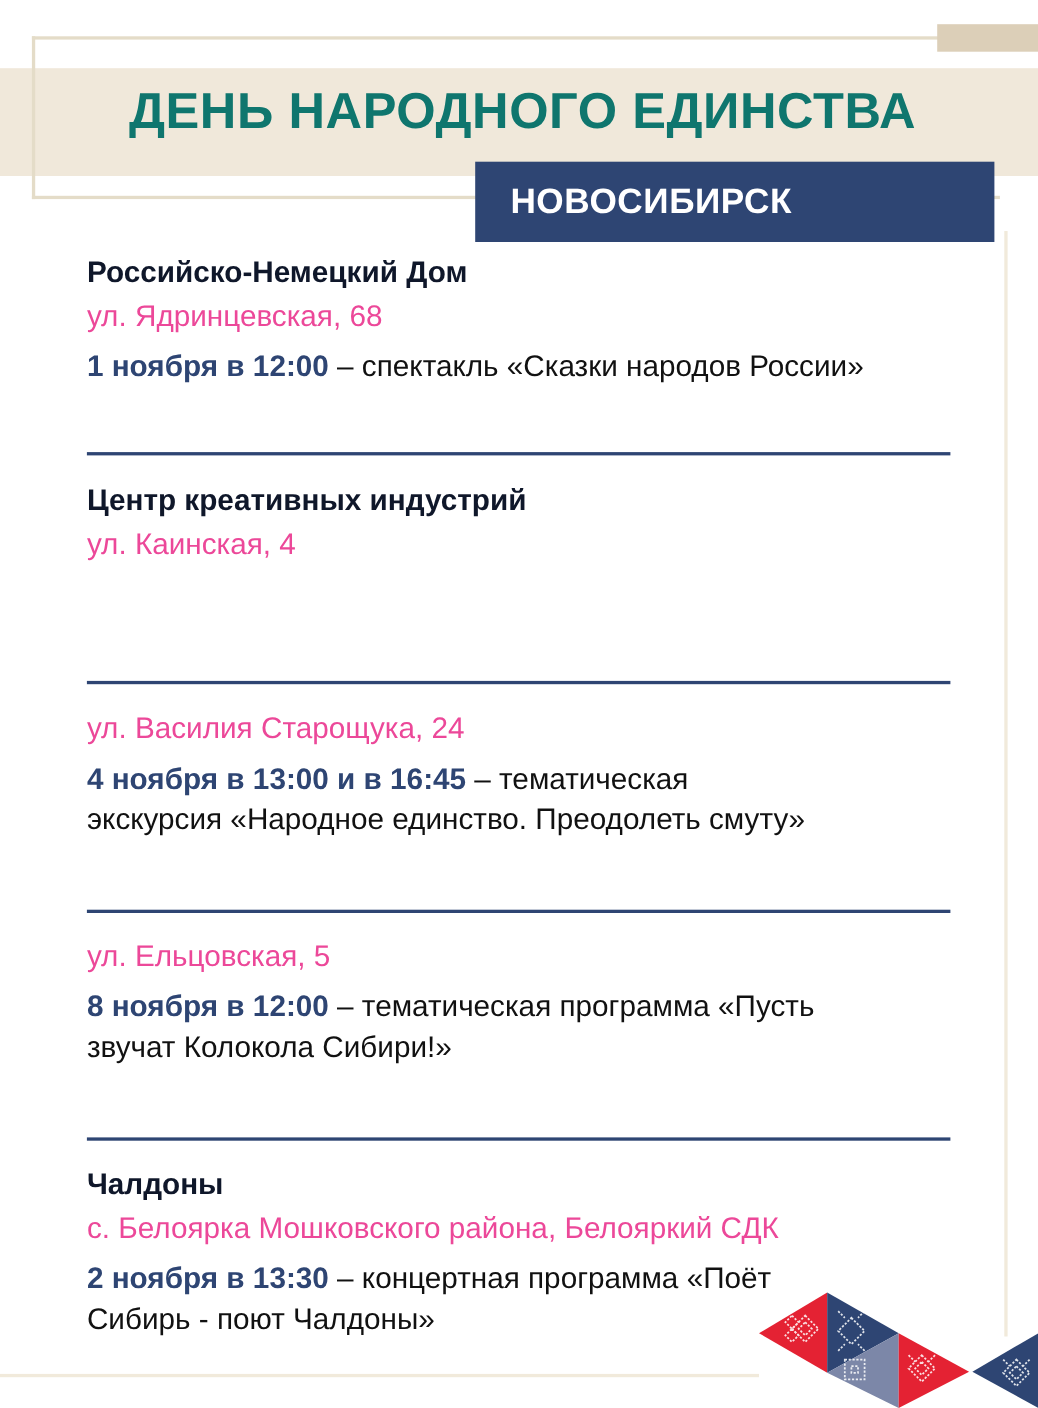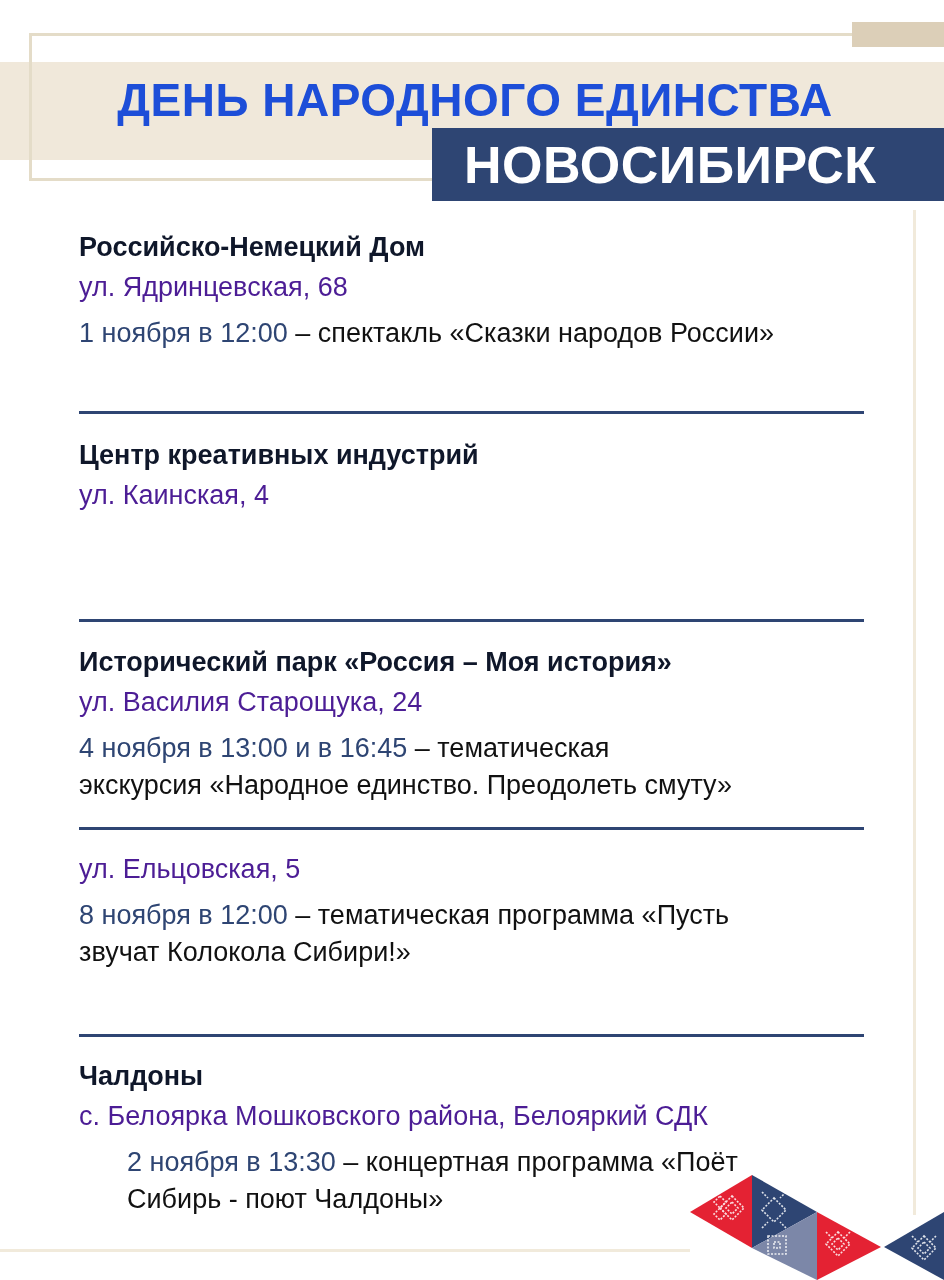--- a/index.html
+++ b/index.html
@@ -8,37 +8,37 @@
 
   .abs { position: absolute; }
 
   
   .hdr-outline { left: 29px; top: 33px; width: 880px; height: 148px; border: 3px solid #e4dcc8; border-right: none; }
   .hdr-band { left: 0; top: 62px; width: 944px; height: 98px; background: #f0e8da; }
   .hdr-tab { left: 852px; top: 22px; width: 92px; height: 25px; background: #dccfb8; }
   .hdr-title {
     left: 0; top: 62px; width: 944px; height: 75px;
     display: flex; align-items: center; justify-content: center;
-    font-weight: bold; font-size: 46px; color: #1d4ed8; letter-spacing: 0.5px;
+    font-weight: bold; font-size: 46px; color: #0f766e; letter-spacing: 0.5px;
     padding-left: 6px;
   }
   .hdr-city {
-    left: 432px; top: 128px; width: 512px; height: 73px; background: #2e4573;
-    color: #ffffff; font-weight: bold; font-size: 52px;
+    left: 432px; top: 147px; width: 472px; height: 73px; background: #2e4573;
+    color: #ffffff; font-weight: bold; font-size: 32px;
     display: flex; align-items: center; padding-left: 32px; letter-spacing: 0.5px;
   }
   .vline { left: 913px; top: 210px; width: 3px; height: 1005px; background: #f1eadb; }
   .bline { left: 0; top: 1249px; width: 690px; height: 3px; background: #f1eadb; }
 
   
   .section { left: 79px; width: 800px; }
   .sec-title { font-weight: bold; font-size: 27px; color: #0f172a; height: 40px; line-height: 40px; white-space: nowrap; }
-  .sec-addr { font-size: 27px; color: #4c1d95; height: 44px; line-height: 40px; white-space: nowrap; }
+  .sec-addr { font-size: 27px; color: #ec4899; height: 44px; line-height: 40px; white-space: nowrap; }
   .sec-event { font-size: 27px; color: #111111; line-height: 37px; margin-top: 4px; }
-  .sec-event .when { font-weight: normal; color: #2e4573; }
+  .sec-event .when { font-weight: bold; color: #2e4573; }
   .divider { left: 79px; width: 785px; height: 3px; background: #2e4573; }
 
   .ornament { left: 680px; top: 1160px; width: 264px; height: 120px; }
 </style>
 </head>
 <body>
 
 <div class="abs hdr-band"></div>
 <div class="abs hdr-outline"></div>
 <div class="abs hdr-tab"></div>
@@ -56,36 +56,35 @@
 </div>
 <div class="abs divider" style="top:411px;"></div>
 
 <div class="abs section" style="top:435px;">
   <div class="sec-title">Центр креативных индустрий</div>
   <div class="sec-addr">ул. Каинская, 4</div>
 </div>
 <div class="abs divider" style="top:619px;"></div>
 
 <div class="abs section" style="top:642px;">
-  <div class="sec-title">Исторический парк «Россия – Моя история»</div>
   <div class="sec-addr">ул. Василия Старощука, 24</div>
   <div class="sec-event" style="width:660px;"><span class="when">4 ноября в 13:00 и в 16:45</span><span> – тематическая экскурсия «Народное единство. Преодолеть смуту»</span></div>
 </div>
 <div class="abs divider" style="top:827px;"></div>
 
 <div class="abs section" style="top:849px;">
   <div class="sec-addr">ул. Ельцовская, 5</div>
   <div class="sec-event" style="width:700px;"><span class="when">8 ноября в 12:00</span><span> – тематическая программа «Пусть звучат Колокола Сибири!»</span></div>
 </div>
 <div class="abs divider" style="top:1034px;"></div>
 
 <div class="abs section" style="top:1056px;">
   <div class="sec-title">Чалдоны</div>
   <div class="sec-addr">с. Белоярка Мошковского района, Белояркий СДК</div>
-  <div class="sec-event" style="width:660px;margin-left:48px;"><span class="when">2 ноября в 13:30</span><span> – концертная программа «Поёт Сибирь - поют Чалдоны»</span></div>
+  <div class="sec-event" style="width:660px;"><span class="when">2 ноября в 13:30</span><span> – концертная программа «Поёт Сибирь - поют Чалдоны»</span></div>
 </div>
 
 <svg class="abs ornament" viewBox="680 1160 264 120" width="264" height="120">
 
   <polygon points="690,1212 752,1175 752,1248" fill="#e42233"></polygon>
 
   <polygon points="752,1175 752,1248 817,1212" fill="#2e4573"></polygon>
 
   <polygon points="752,1248 817,1212 817,1280" fill="#7c87a8"></polygon>
 

